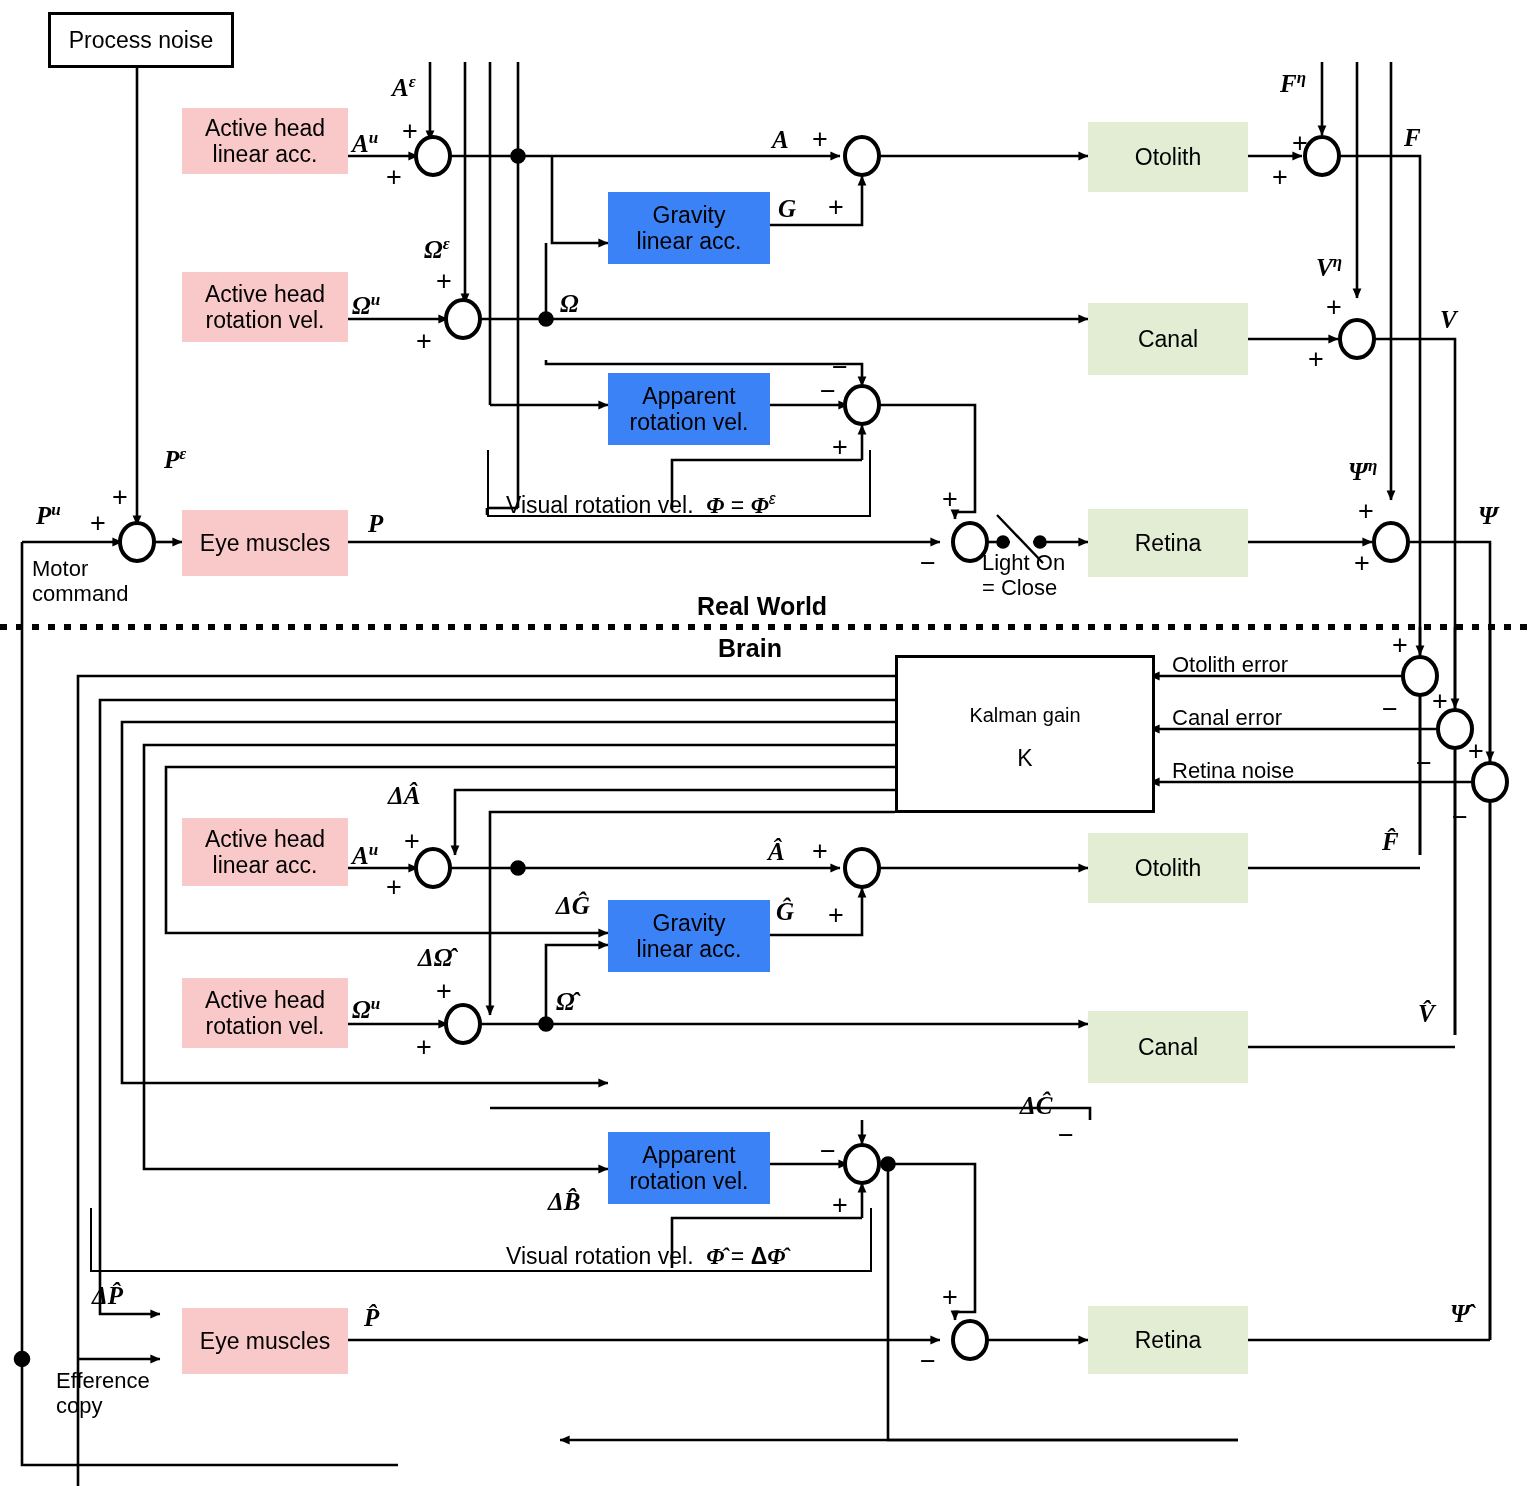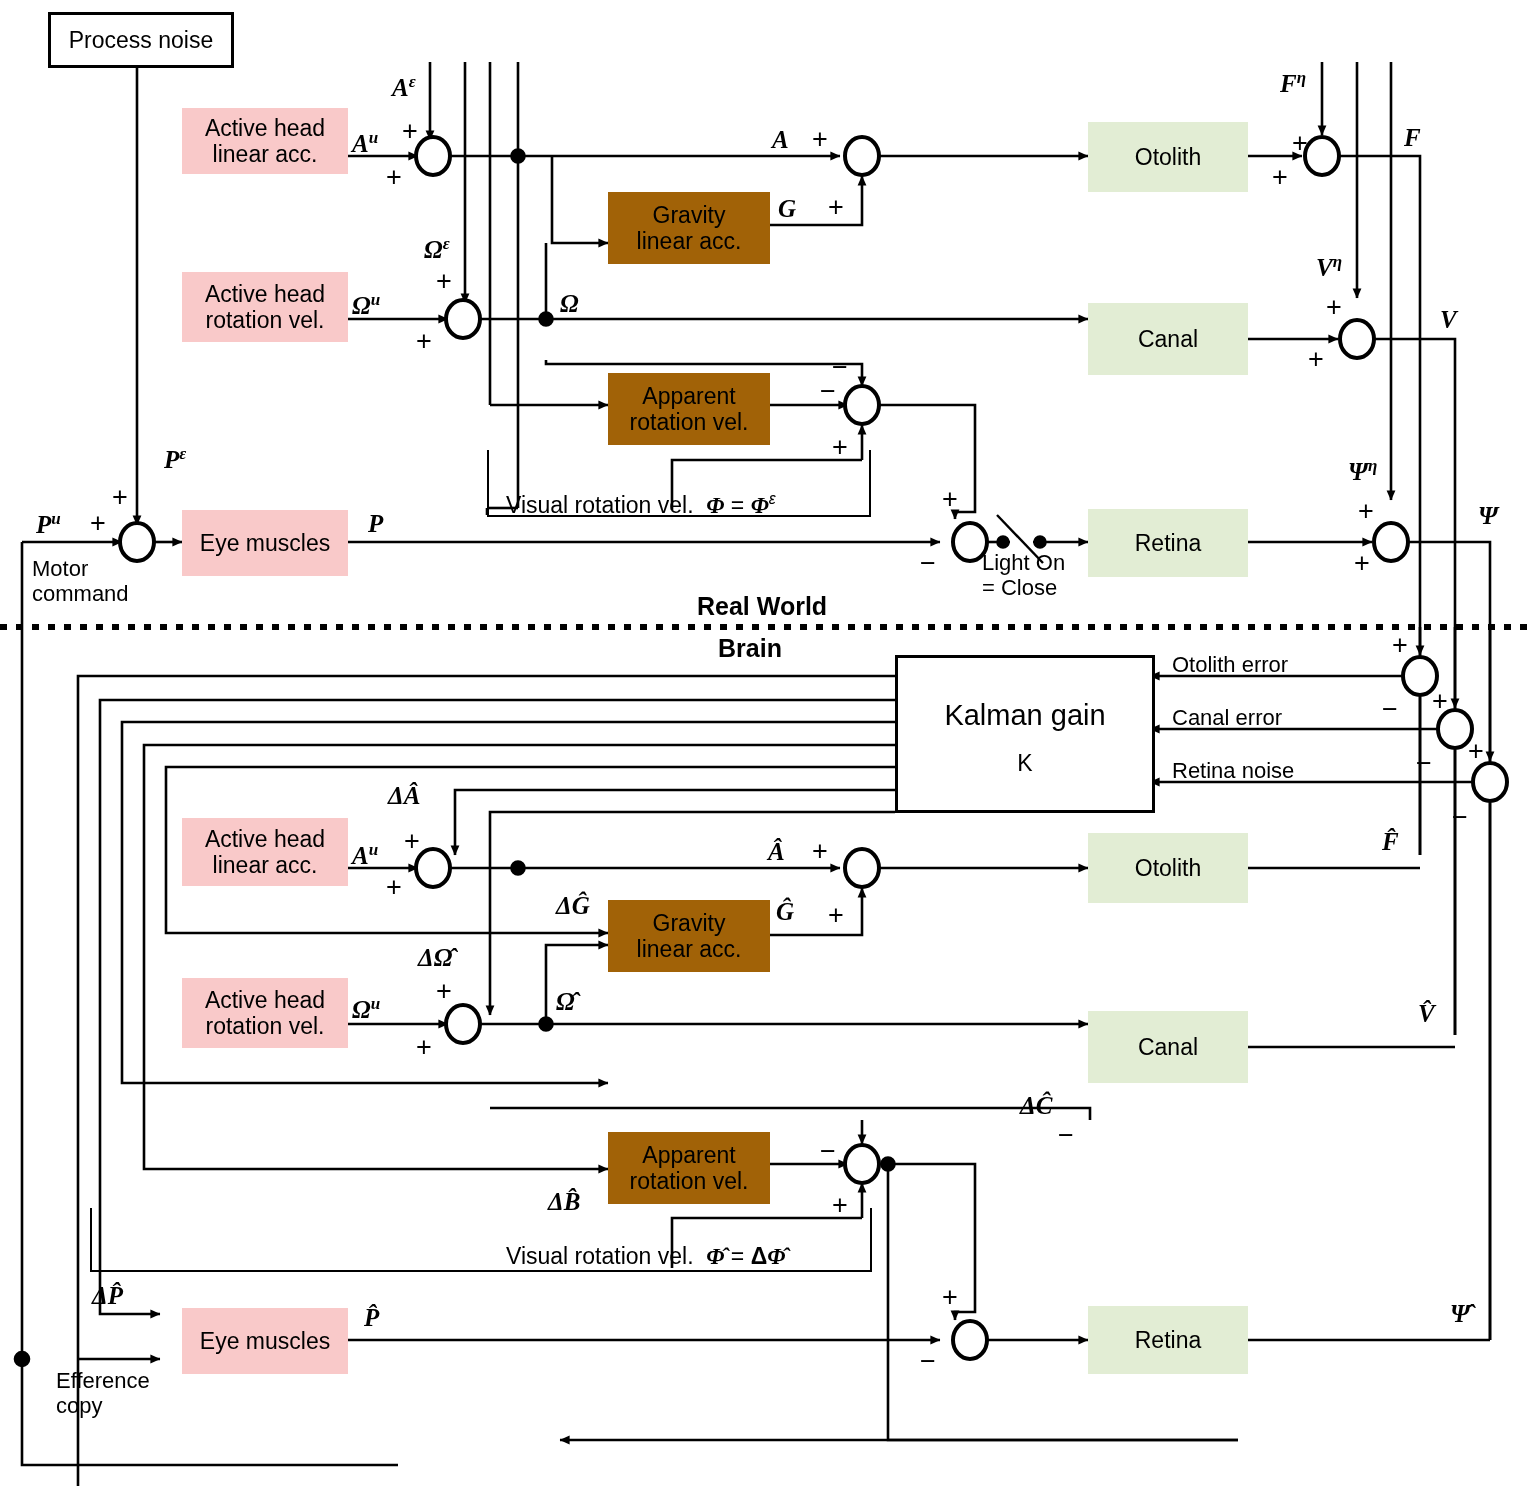--- a/index.html
+++ b/index.html
@@ -3,21 +3,21 @@
 <meta charset="utf-8">
 <style>
   html,body{margin:0;padding:0;background:#fff;}
   body{font-family:"Liberation Sans",sans-serif;}
   #root{position:relative;width:1535px;height:1486px;background:#fff;overflow:hidden;}
   svg{position:absolute;top:0;left:0;width:1535px;height:1486px;}
   .blk{position:absolute;display:flex;align-items:center;justify-content:center;
        text-align:center;line-height:1.15;font-size:23px;color:#000;}
   .blk.pink{background:#f9c9c9;}
   .blk.green{background:#e2edd4;}
-  .blk.gray{background:#a16207;}
+  .blk.gray{background:#3b82f6;}
   .blk.blue{background:#d6e1f2;}
   .blk.outline{background:#fff;border:3px solid #000;}
   .blk.kalman{background:#fff;border:3.5px solid #000;flex-direction:column;}
   .lbl{position:absolute;font-size:22px;color:#000;white-space:nowrap;}
   .lbl.sym{font-weight:bold;font-style:italic;font-family:"Liberation Serif",serif;font-size:25px;}
   .lbl.sign{font-size:27px;font-weight:500;font-family:"Liberation Sans",sans-serif;}
   .lbl.big{font-weight:bold;font-size:25px;}
   .sup{font-size:0.68em;vertical-align:super;font-style:italic;}
 </style>
 </head>
@@ -193,21 +193,21 @@
 <div class="lbl" style="left:506px;top:490px;font-size:23px;">Visual rotation vel.&nbsp;&nbsp;<b><i style="font-family:'Liberation Serif',serif;">Φ</i></b> = <b><i style="font-family:'Liberation Serif',serif;">Φ</i></b><span class="sup">ε</span></div>
 
 <div class="lbl sym" style="left:392px;top:72px;"><i>A</i><span class="sup">ε</span></div>
 <div class="lbl sym" style="left:352px;top:128px;"><i>A</i><span class="sup">u</span></div>
 <div class="lbl sym" style="left:772px;top:126px;"><i>A</i></div>
 <div class="lbl sym" style="left:778px;top:195px;"><i>G</i></div>
 <div class="lbl sym" style="left:424px;top:234px;"><i>Ω</i><span class="sup">ε</span></div>
 <div class="lbl sym" style="left:352px;top:290px;"><i>Ω</i><span class="sup">u</span></div>
 <div class="lbl sym" style="left:560px;top:290px;"><i>Ω</i></div>
 <div class="lbl sym" style="left:164px;top:444px;"><i>P</i><span class="sup">ε</span></div>
-<div class="lbl sym" style="left:36px;top:500px;margin-top:9px;"><i>P</i><span class="sup">u</span></div>
+<div class="lbl sym" style="left:36px;top:500px;"><i>P</i><span class="sup">u</span></div>
 <div class="lbl sym" style="left:368px;top:510px;"><i>P</i></div>
 <div class="lbl sym" style="left:1280px;top:68px;"><i>F</i><span class="sup">η</span></div>
 <div class="lbl sym" style="left:1316px;top:252px;"><i>V</i><span class="sup">η</span></div>
 <div class="lbl sym" style="left:1348px;top:456px;"><i>Ψ</i><span class="sup">η</span></div>
 <div class="lbl sym" style="left:1404px;top:124px;"><i>F</i></div>
 <div class="lbl sym" style="left:1440px;top:306px;"><i>V</i></div>
 <div class="lbl sym" style="left:1478px;top:502px;"><i>Ψ</i></div>
 
 <div class="lbl sign" style="left:402px;top:116px;">+</div>
 <div class="lbl sign" style="left:386px;top:162px;">+</div>
@@ -229,21 +229,21 @@
 <div class="lbl sign" style="left:1358px;top:496px;">+</div>
 <div class="lbl sign" style="left:1354px;top:548px;">+</div>
 
 <div class="lbl" style="left:32px;top:556px;line-height:1.15;">Motor<br>command</div>
 <div class="lbl" style="left:982px;top:550px;line-height:1.15;font-size:22px;">Light On<br>= Close</div>
 
 <div class="lbl big" style="left:697px;top:592px;">Real World</div>
 <div class="lbl big" style="left:718px;top:634px;">Brain</div>
 
 <div class="blk kalman" style="left:895px;top:655px;width:254px;height:152px;">
-  <span style="font-size:29px;margin-top:8px;">Kalman gain</span>
+  <span style="font-size:20px;margin-top:8px;">Kalman gain</span>
   <span class="k" style="margin-top:18px;">K</span>
 </div>
 <div class="lbl" style="left:1172px;top:652px;">Otolith error</div>
 <div class="lbl" style="left:1172px;top:705px;">Canal error</div>
 <div class="lbl" style="left:1172px;top:758px;">Retina noise</div>
 
 <div class="blk pink" style="left:182px;top:818px;width:166px;height:68px;">
   <span>Active head<br>linear acc.</span>
 </div>
 <div class="blk pink" style="left:182px;top:978px;width:166px;height:70px;">

